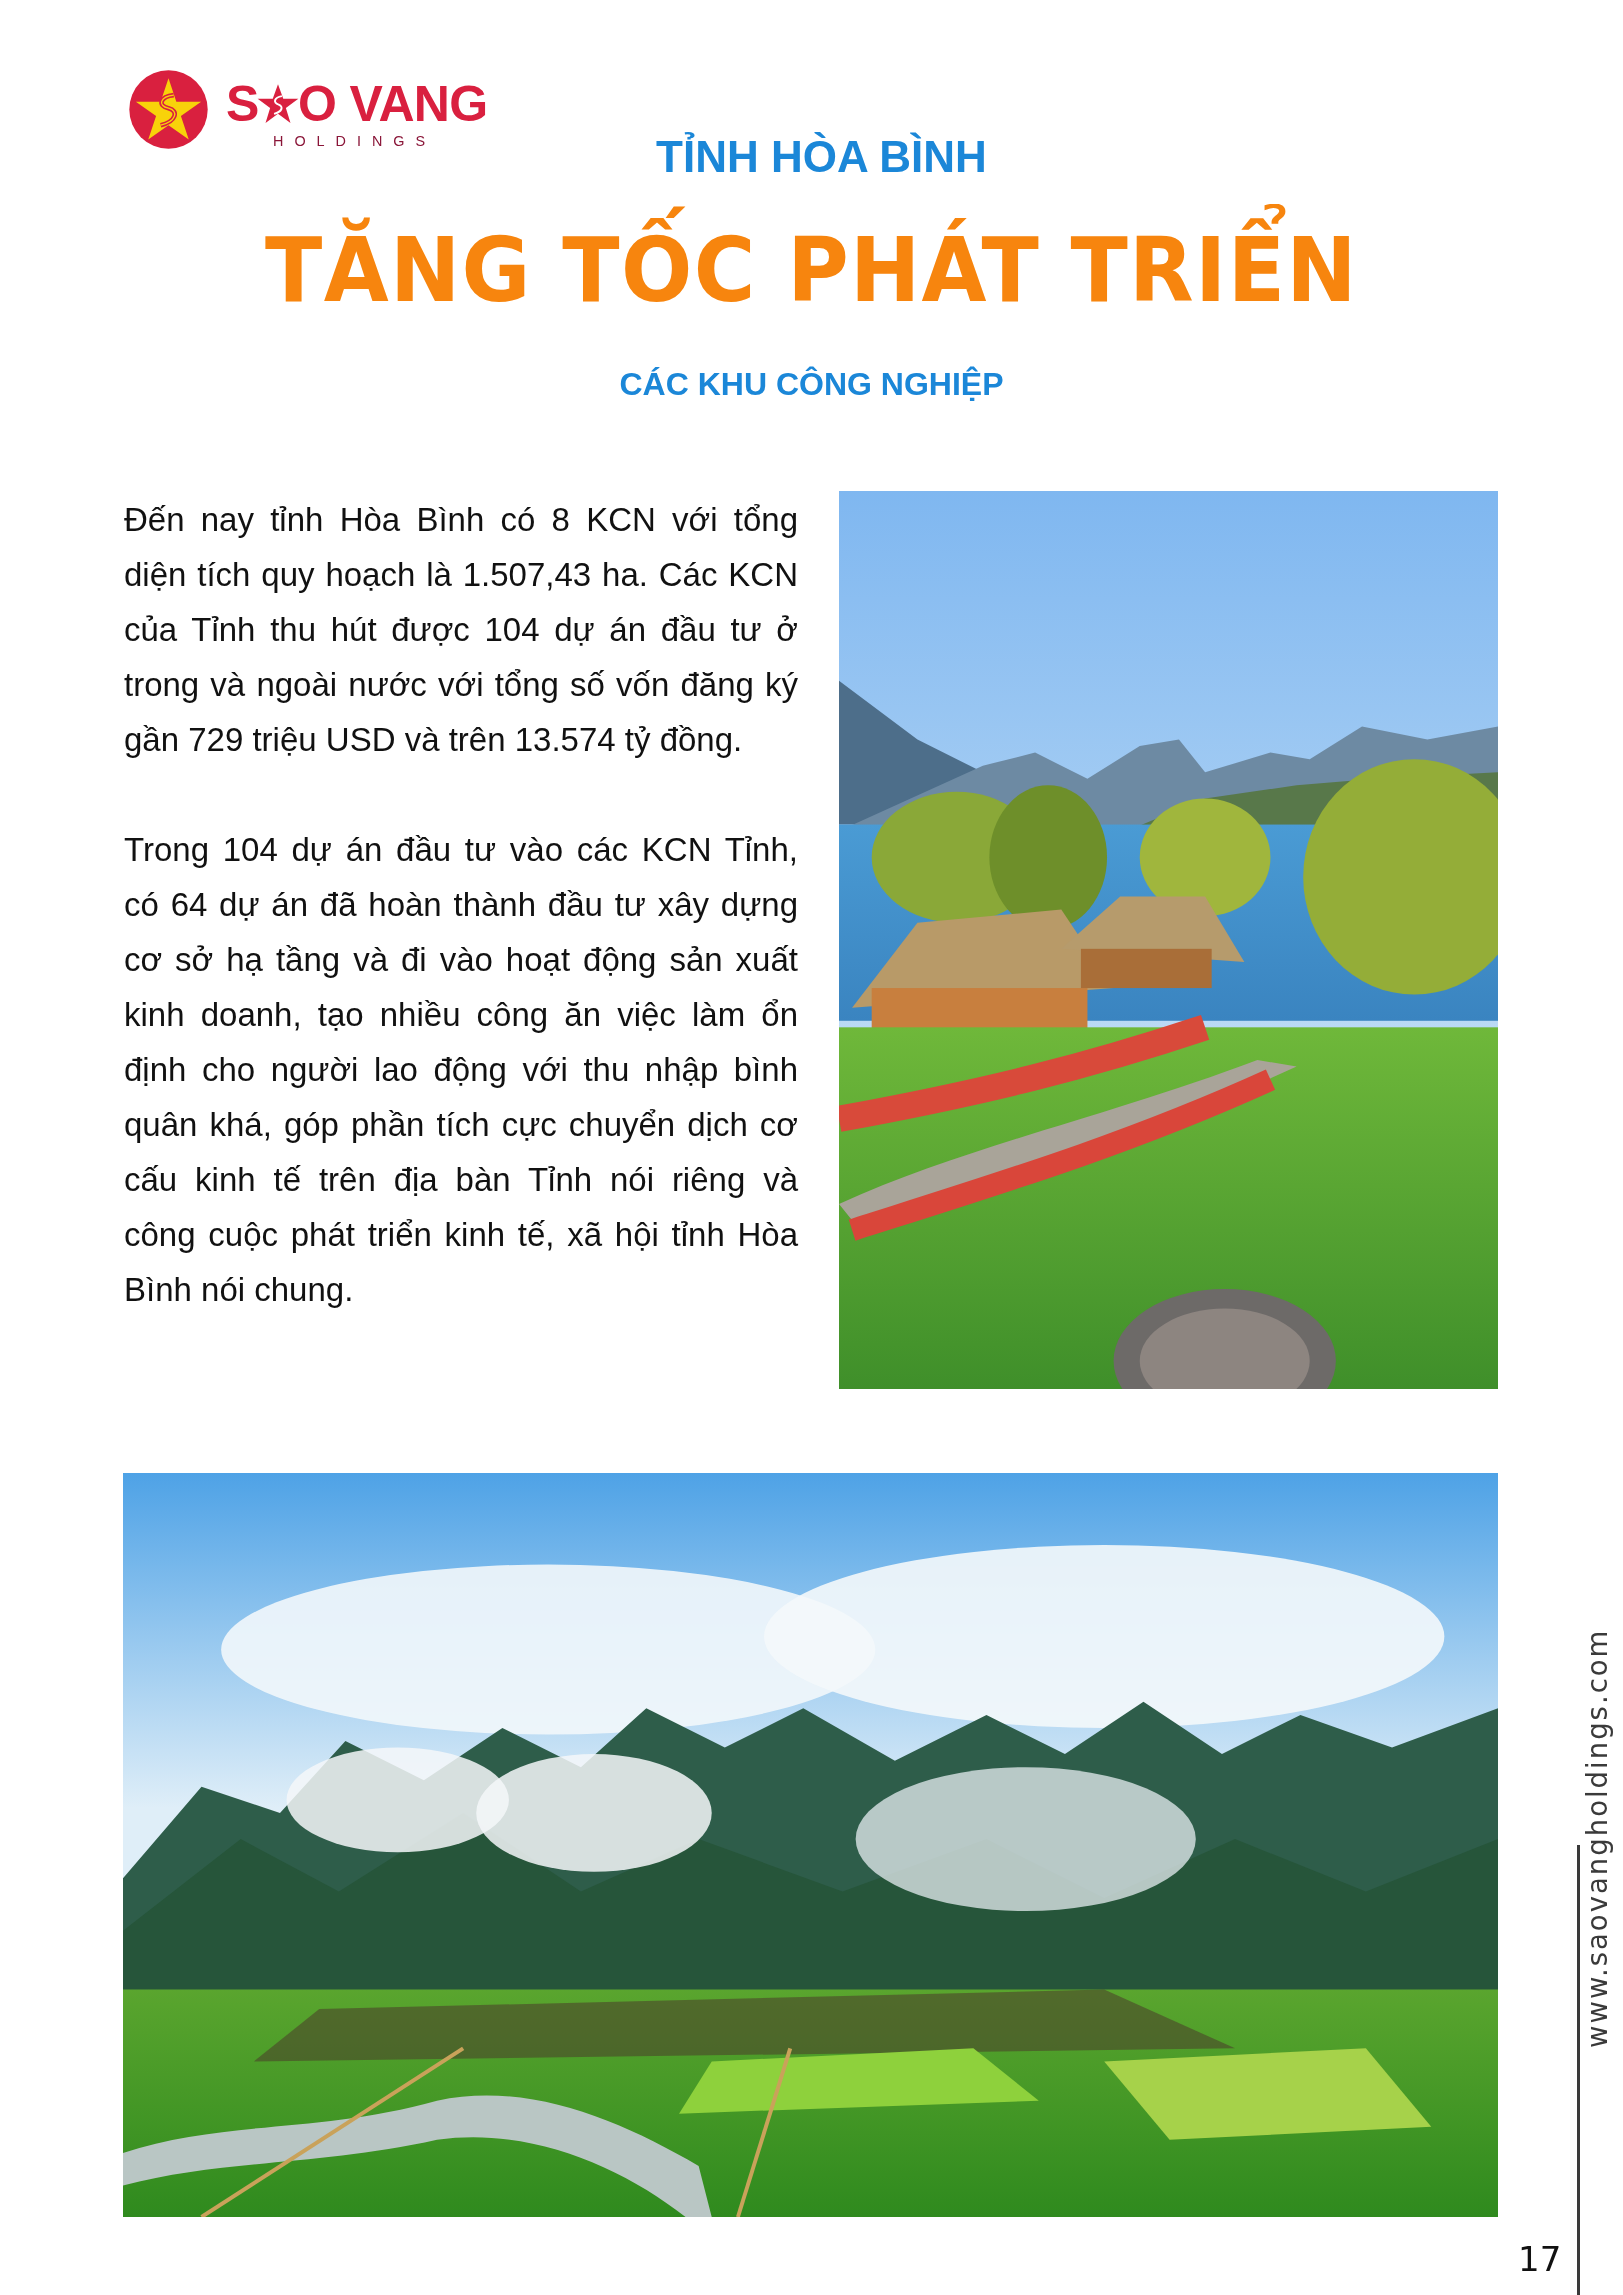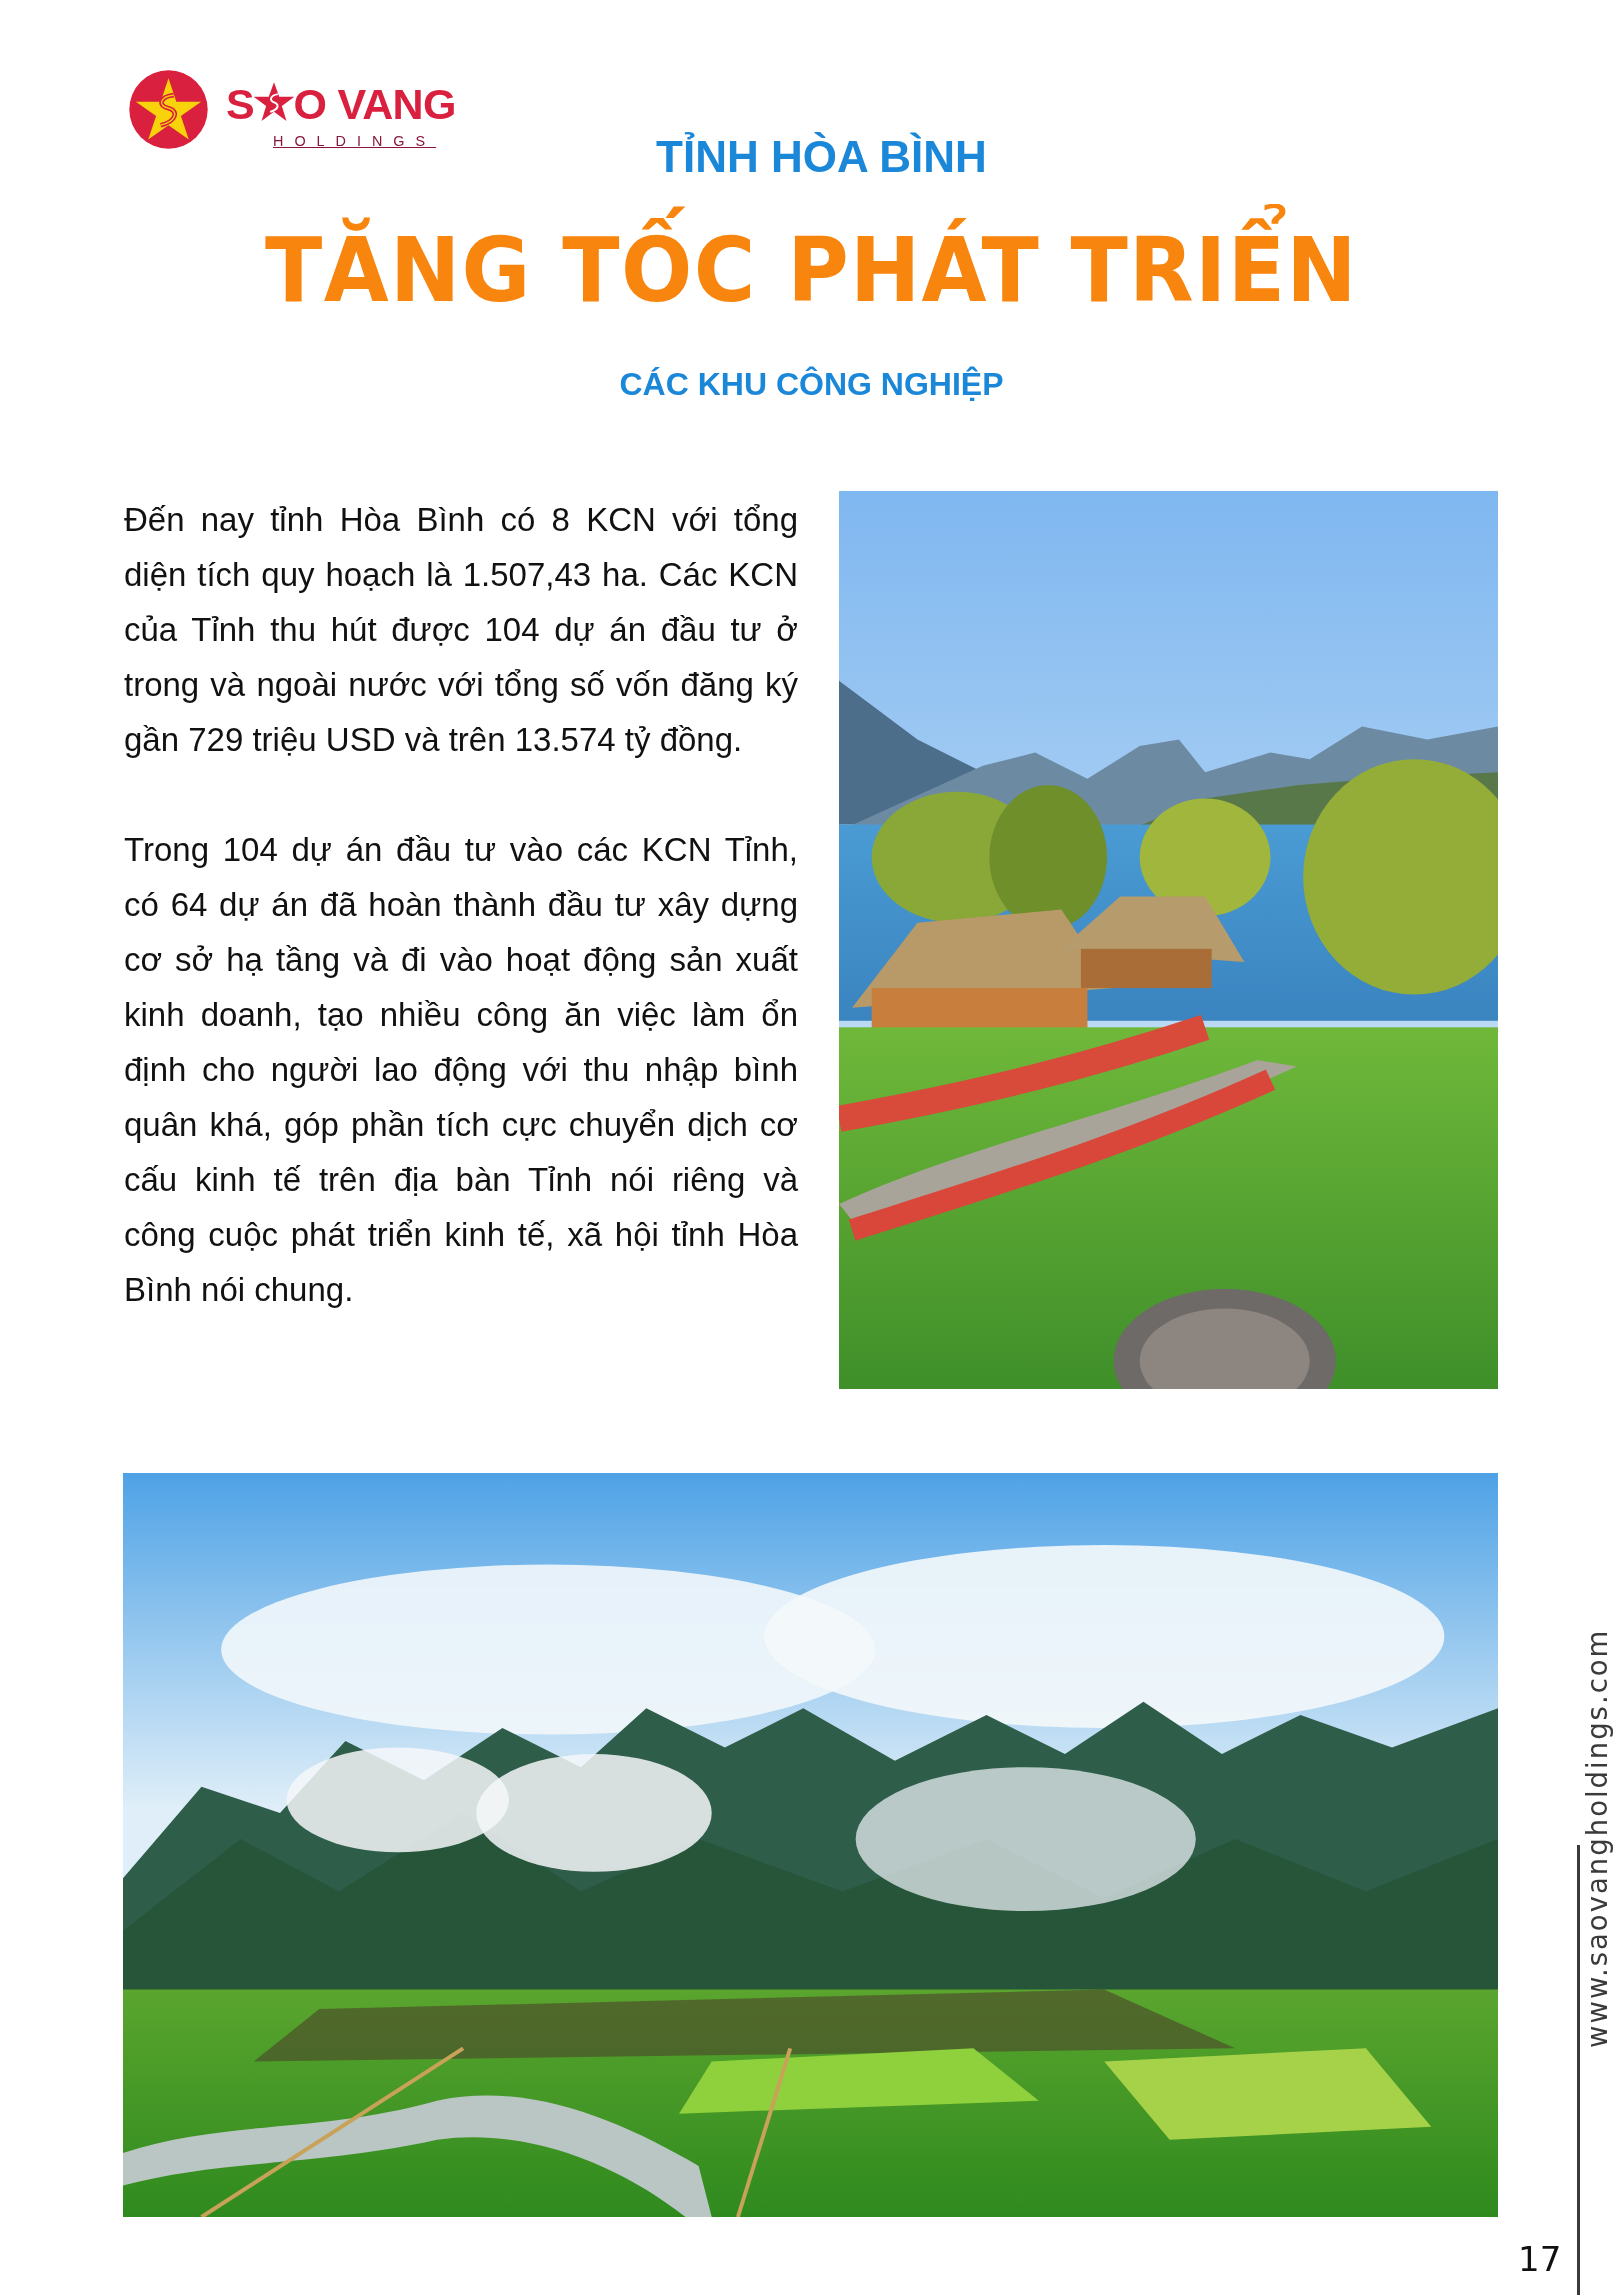--- a/index.html
+++ b/index.html
@@ -3,25 +3,25 @@
   <meta charset="utf-8">
   <style>
     html, body { margin: 0; padding: 0; background: #ffffff; }
     body { width: 1623px; height: 2295px; position: relative; overflow: hidden;
            font-family: "Liberation Sans", sans-serif; }
 
     
     .logo { position: absolute; left: 128px; top: 69px; width: 340px; height: 85px; }
     .logo-mark { position: absolute; left: 0; top: 0; width: 81px; height: 81px; }
     .logo-word { position: absolute; left: 98px; top: 11.8px; height: 46px; white-space: nowrap;
-                 font-family: "Liberation Sans", sans-serif; font-weight: bold; font-size: 43px;
+                 font-family: "Liberation Sans", sans-serif; font-weight: bold; font-size: 50px;
                  color: #d9203f; letter-spacing: -0.7px; line-height: 46px; }
     .logo-word .star { display: inline-block; width: 42px; height: 42px; vertical-align: -3.9px; margin: 0 -1.3px; }
     .logo-sub { position: absolute; left: 145px; top: 65px; font-size: 14.4px; letter-spacing: 11px;
-                color: #8a1538; line-height: 15.7px; white-space: nowrap; text-decoration: underline; }
+                color: #8a1538; line-height: 15.7px; white-space: nowrap; }
 
     
     .h-top { position: absolute; left: 0; width: 1623px; top: 131px; text-align: center;
              font-weight: bold; font-size: 44px; color: #1b87d8; line-height: 52px; padding-left: 10px; }
     .h-main { position: absolute; left: 0; width: 1623px; top: 222px; text-align: center;
               font-family: "DejaVu Sans", sans-serif; font-weight: bold; font-size: 84px;
               color: #f7850e; line-height: 98px; letter-spacing: 1.3px;
               transform: scaleY(1.05); }
     .h-sub { position: absolute; left: 0; width: 1623px; top: 358px; text-align: center;
              font-weight: bold; font-size: 32px; color: #1b87d8; line-height: 52px; }

